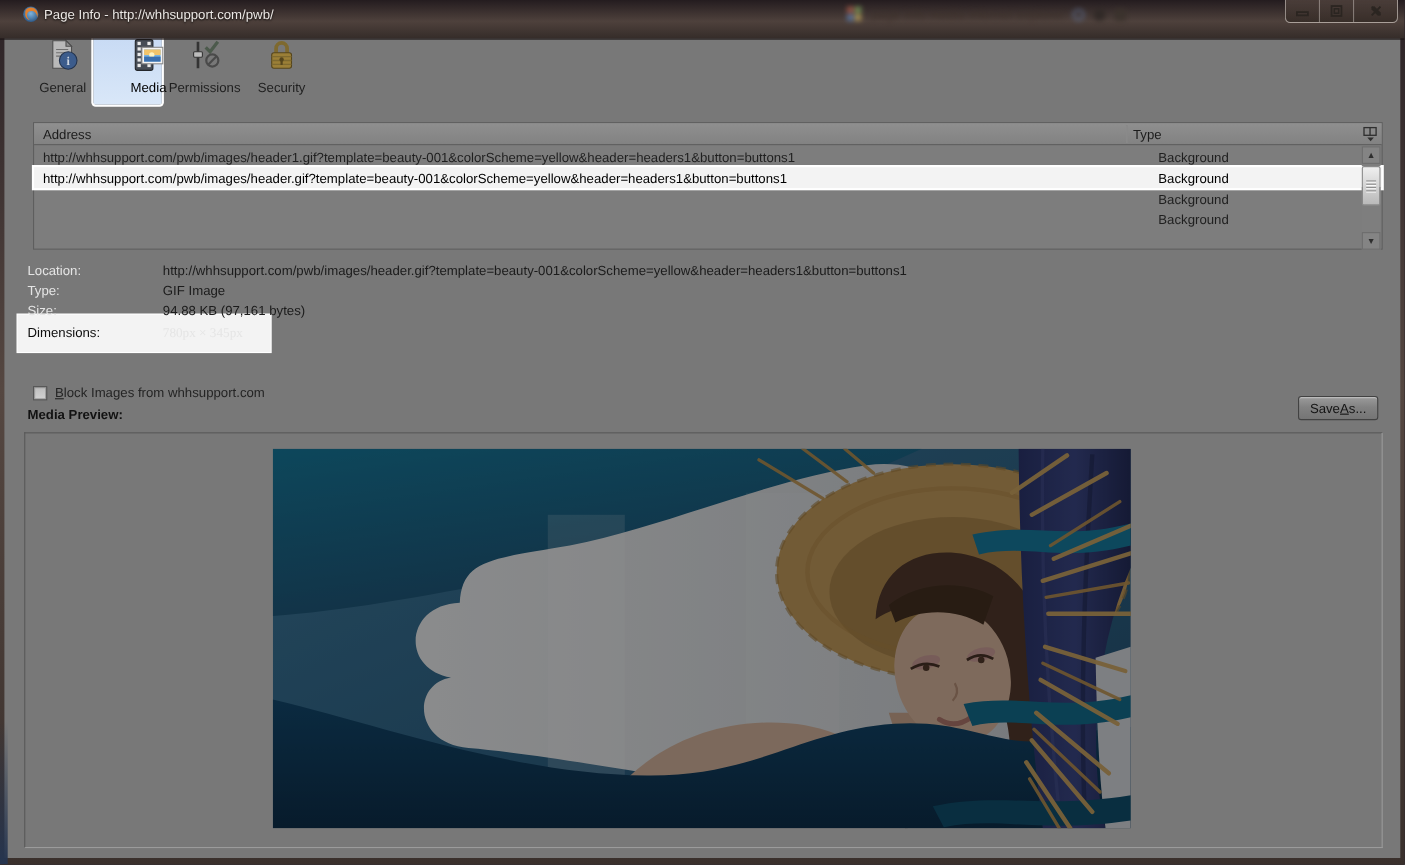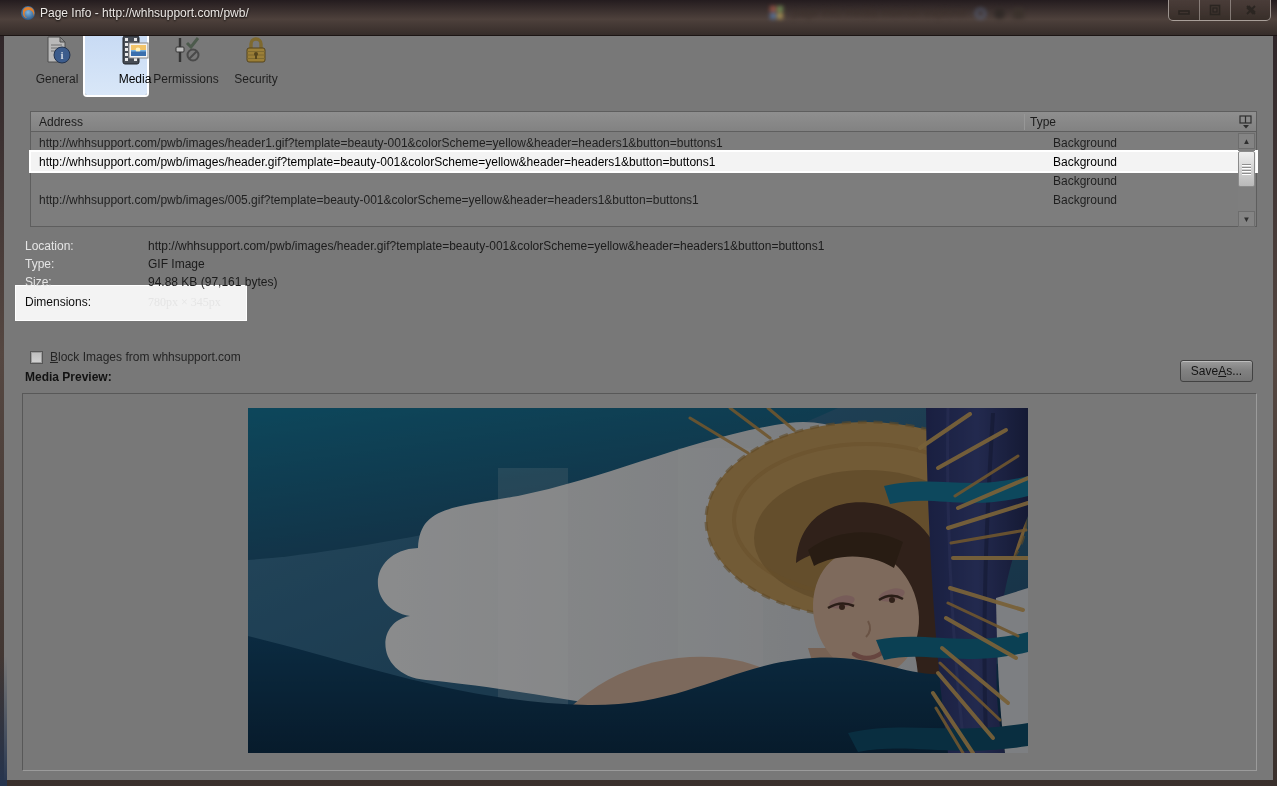--- a/index.html
+++ b/index.html
@@ -259,21 +259,20 @@
         <span class="tcell type">Background</span>
       </div>
       <div class="trow selected" style="top:40px;">
         <span class="tcell addr">http://whhsupport.com/pwb/images/header.gif?template=beauty-001&amp;colorScheme=yellow&amp;header=headers1&amp;button=buttons1</span>
         <span class="tcell type">Background</span>
       </div>
       <div class="trow" style="top:59px;">
         <span class="tcell type">Background</span>
       </div>
       <div class="trow" style="top:78px;">
-        <span class="tcell addr">http://whhsupport.com/pwb/images/005.gif?template=beauty-001&amp;colorScheme=yellow&amp;header=headers1&amp;button=buttons1</span>
         <span class="tcell type">Background</span>
       </div>
 
       <div class="vscroll">
         <div class="strack" style="top:0; height:18px;"></div>
         <div class="strack" style="top:37px; height:57px;"></div>
         <div class="sbtn" style="top:0;">
             <span>▲</span>
           </div>
         <div class="sthumb">

